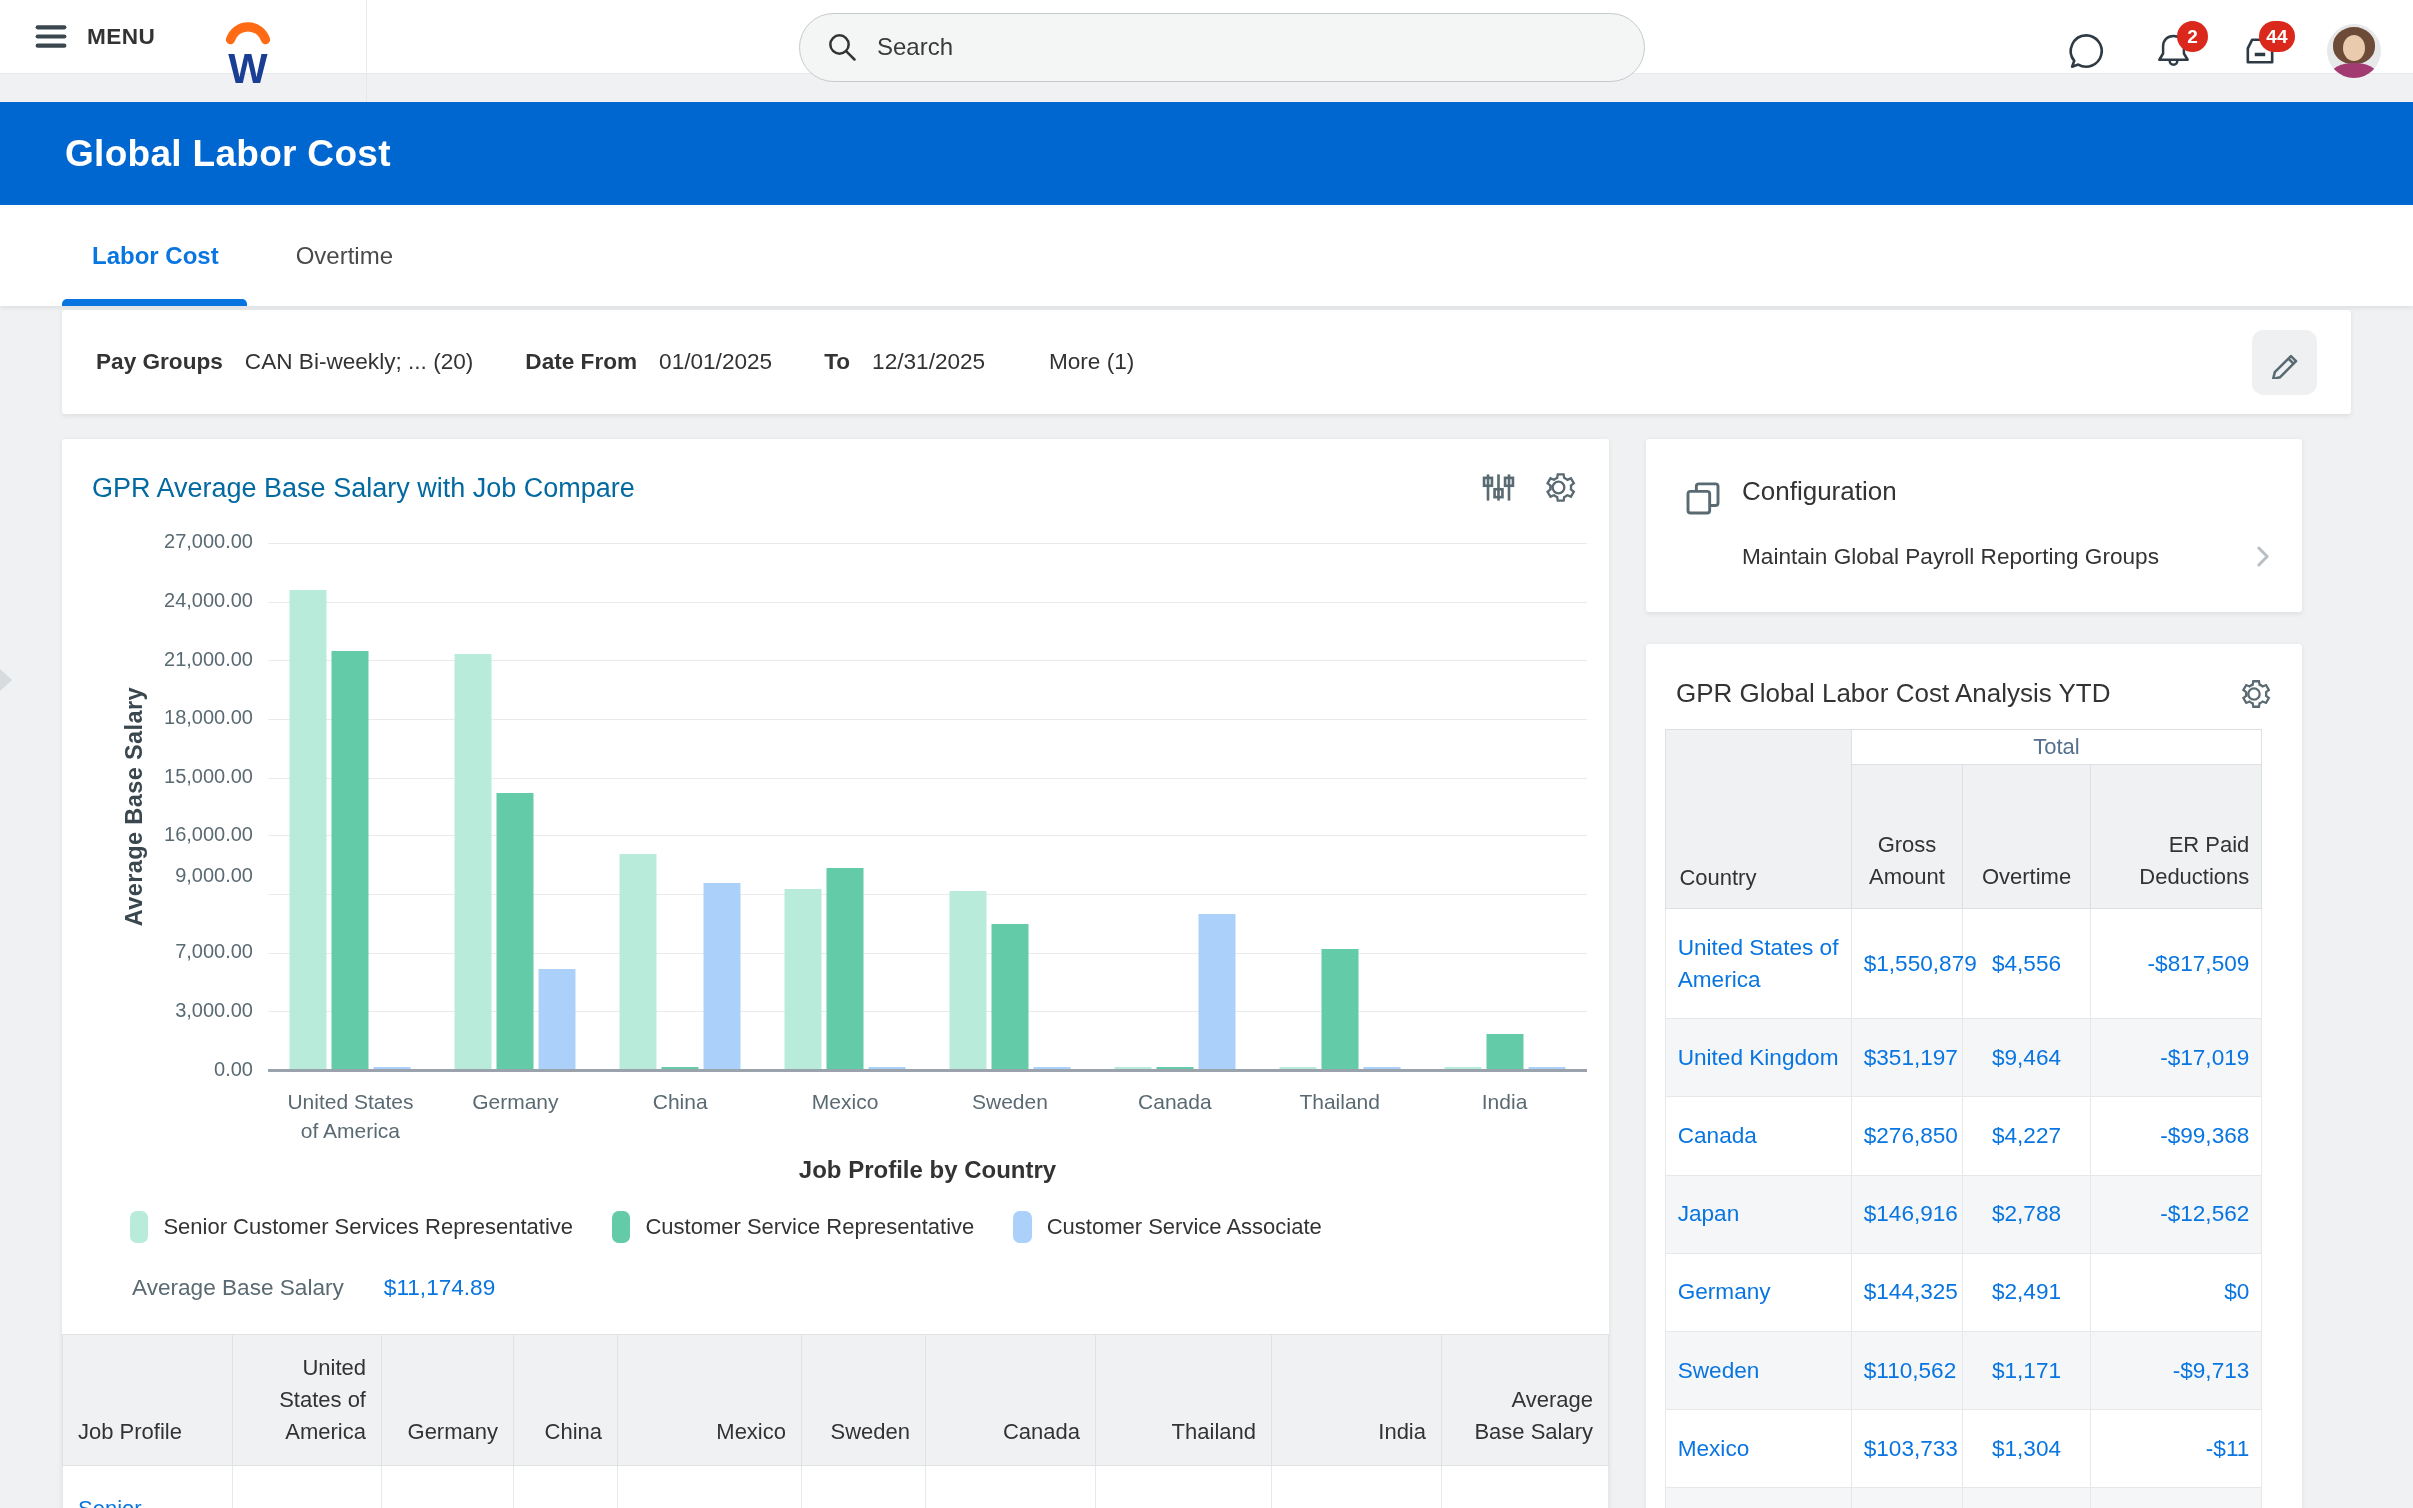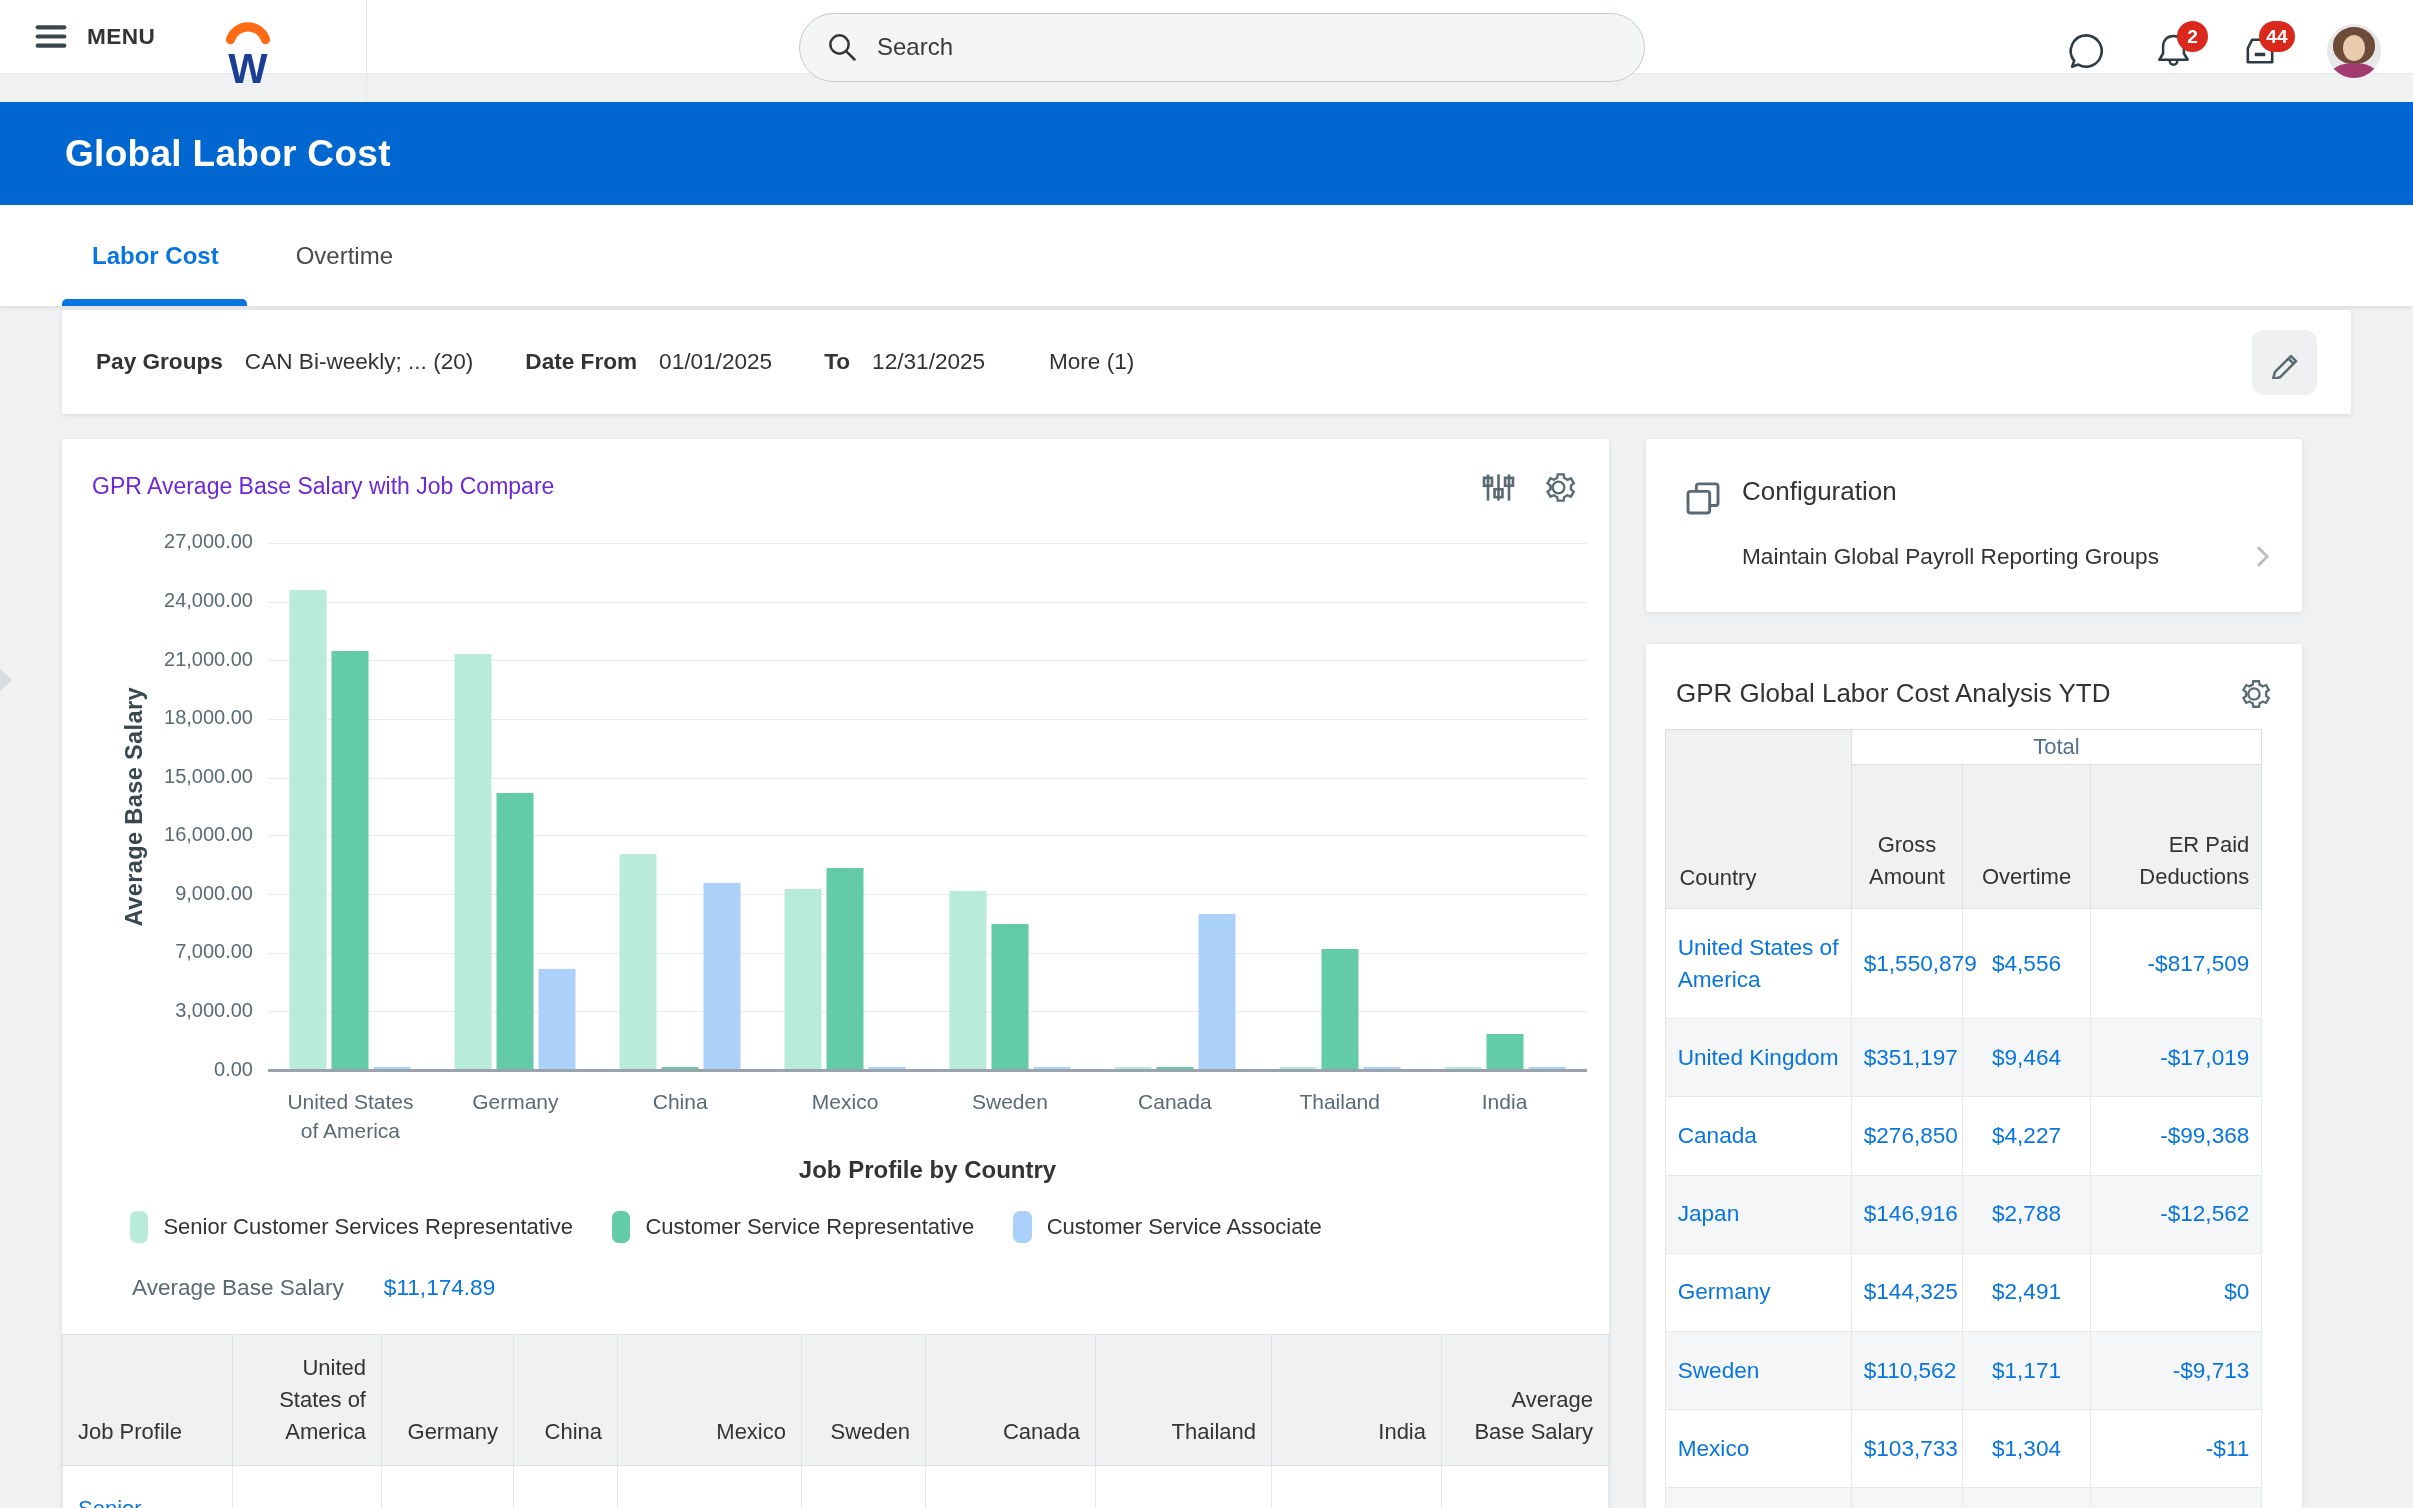--- a/index.html
+++ b/index.html
@@ -33,21 +33,21 @@
 
   
   .card { position:absolute; background:#fff; border-radius:3px; box-shadow:0 1.7px 5px rgba(0,0,0,.08); }
   .filter-card { left:62px; top:310px; width:2289px; height:104px; display:flex; align-items:center; padding:0 34px; }
   .f-label { font-size:22.6px; font-weight:bold; margin-right:22px; }
   .f-value { font-size:22.6px; margin-right:52px; }
   .f-more { font-size:22.6px; margin-left:11.7px; cursor:pointer; }
   .pencil-btn { margin-left:auto; width:65px; height:65px; border-radius:11.7px; background:#EEF0F1; display:flex; align-items:center; justify-content:center; cursor:pointer; }
 
   .salary-card { left:62px; top:439px; width:1547px; height:1165px; }
-  .sc-title { position:absolute; left:30px; top:34px; font-size:23px; color:#6d28d9; }
+  .sc-title { position:absolute; left:30px; top:34px; font-size:27px; color:#0369a1; }
   .sc-icons { position:absolute; right:32px; top:30px; display:flex; gap:23.5px; }
   .sc-icons .icon-wrap { width:37px; height:37px; }
 
   
   .chart-ylabel { position:absolute; left:55px; top:104px; height:527px; width:35px; display:flex; align-items:center; justify-content:center; }
   .chart-ylabel span { writing-mode:vertical-rl; transform:rotate(180deg); font-size:23.5px; font-weight:bold; color:#3A474E; letter-spacing:0.4px; }
   .chart-yticks { position:absolute; left:0; top:104px; width:191px; height:527px; }
   .ytick { position:absolute; right:0; font-size:20px; color:#5A6A72; }
   .chart-plot { position:absolute; left:206px; top:104px; width:1319px; height:527px; }
   .gridline { position:absolute; left:0; right:0; height:0.8px; background:#E8EAEC; }
@@ -210,21 +210,21 @@
   <div class="chart-ylabel" data-name="y-axis-title">
       <span>Average Base Salary</span>
     </div>
   <div class="chart-yticks" data-name="chart-yticks">
       <div class="ytick" data-name="y-tick-label" style="top: -12.6px;">27,000.00</div>
       <div class="ytick" data-name="y-tick-label" style="top: 46px;">24,000.00</div>
       <div class="ytick" data-name="y-tick-label" style="top: 105px;">21,000.00</div>
       <div class="ytick" data-name="y-tick-label" style="top: 163px;">18,000.00</div>
       <div class="ytick" data-name="y-tick-label" style="top: 222px;">15,000.00</div>
       <div class="ytick" data-name="y-tick-label" style="top: 280px;">16,000.00</div>
-      <div class="ytick" data-name="y-tick-label" style="top: 339px; margin-left: 8px;">9,000.00</div>
+      <div class="ytick" data-name="y-tick-label" style="top: 321px; margin-left: 8px;">9,000.00</div>
       <div class="ytick" data-name="y-tick-label" style="top: 397px;">7,000.00</div>
       <div class="ytick" data-name="y-tick-label" style="top: 456px;">3,000.00</div>
       <div class="ytick" data-name="y-tick-label" style="top: 515px;">0.00</div>
     </div>
   <div class="chart-plot" data-name="chart-plot">
     <div data-name="chart-gridlines">
         <div class="gridline" data-name="gridline" style="top: 0px;"></div>
         <div class="gridline" data-name="gridline" style="top: 59px;"></div>
         <div class="gridline" data-name="gridline" style="top: 117px;"></div>
         <div class="gridline" data-name="gridline" style="top: 176px;"></div>

